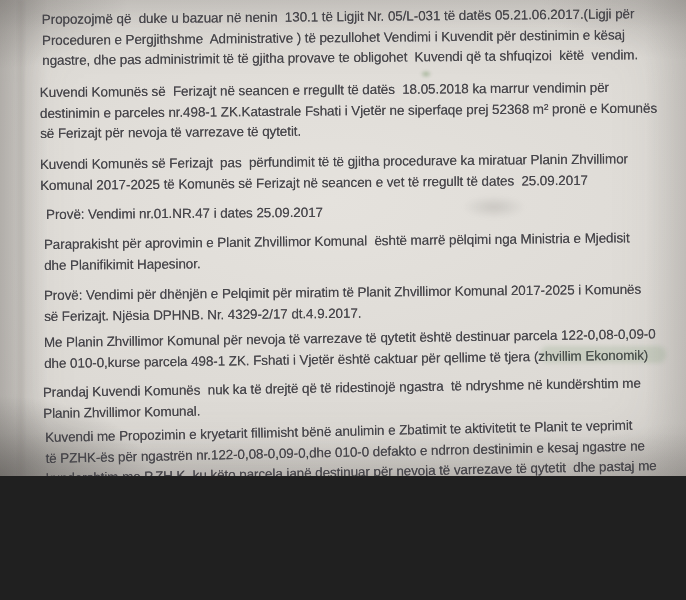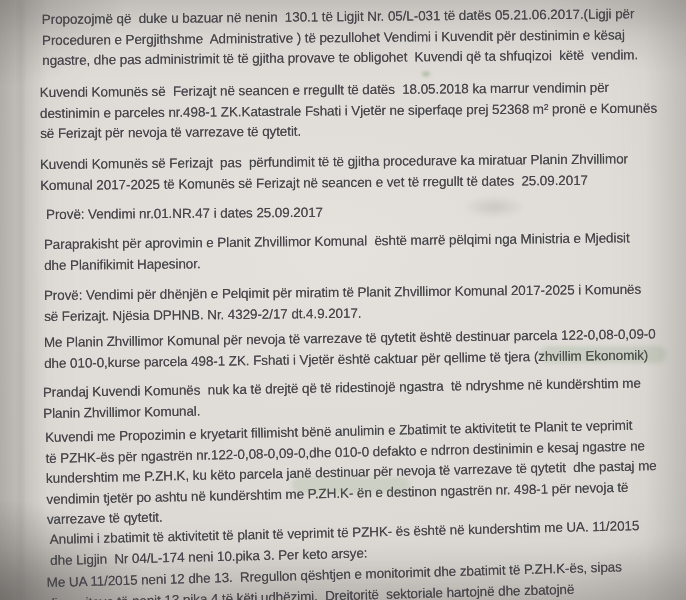--- a/index.html
+++ b/index.html
@@ -1,20 +1,20 @@
 <!DOCTYPE html>
 <html><head>
 <meta charset="utf-8">
 <style>
   html, body { margin: 0; padding: 0; background: #202020; }
 
   .photo {
     position: relative;
     width: 686px;
-    height: 600px;
+    height: 476px;
     overflow: hidden;
     background:
       
       radial-gradient(32% 24% at 0% 100%, rgba(78,75,72,0.55), rgba(78,75,72,0) 70%),
       radial-gradient(26% 20% at 0% 0%, rgba(118,114,110,0.42), rgba(118,114,110,0) 72%),
       radial-gradient(30% 18% at 100% 0%, rgba(138,134,130,0.33), rgba(138,134,130,0) 70%),
       radial-gradient(26% 16% at 100% 100%, rgba(130,126,122,0.28), rgba(130,126,122,0) 70%),
       linear-gradient(90deg, rgba(116,112,108,0.30), rgba(116,112,108,0) 7%),
       linear-gradient(270deg, rgba(138,134,130,0.18), rgba(138,134,130,0) 6%),
       linear-gradient(0deg, rgba(120,116,112,0.20), rgba(120,116,112,0) 9%),

